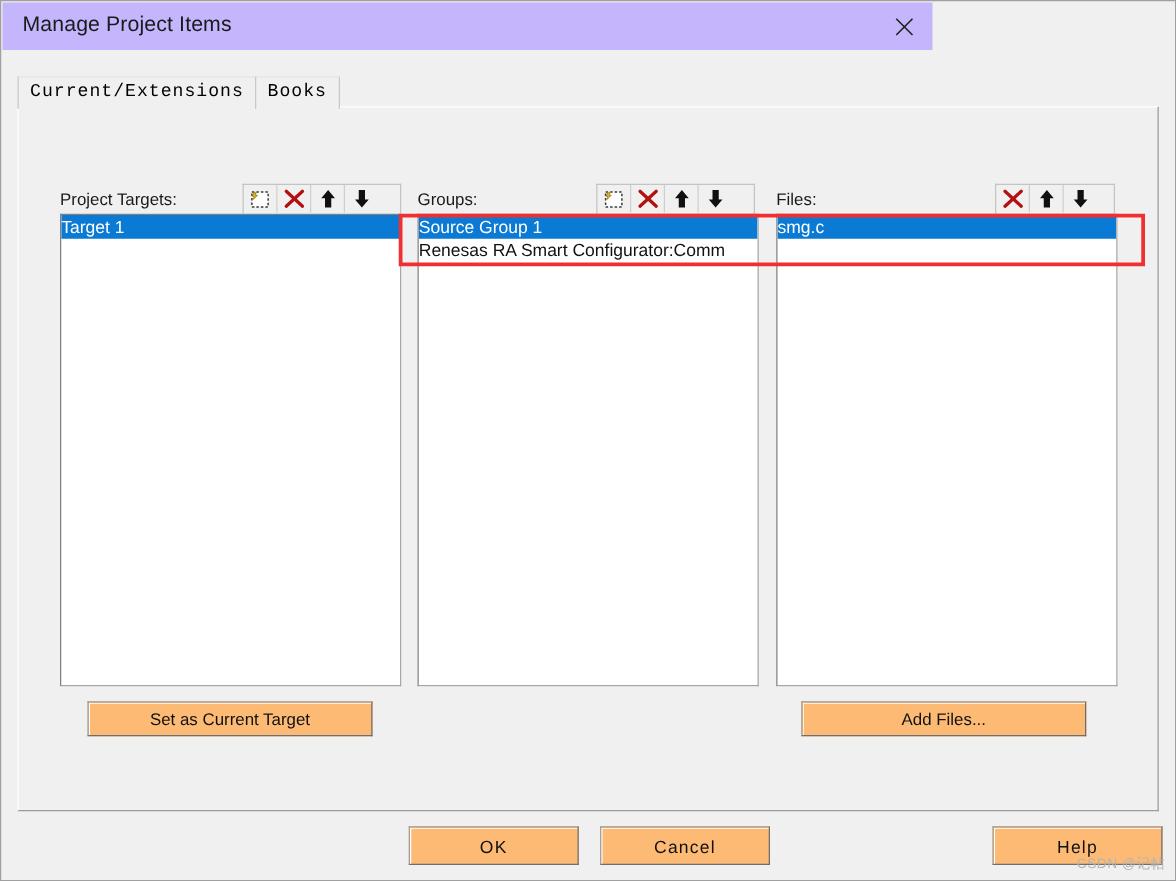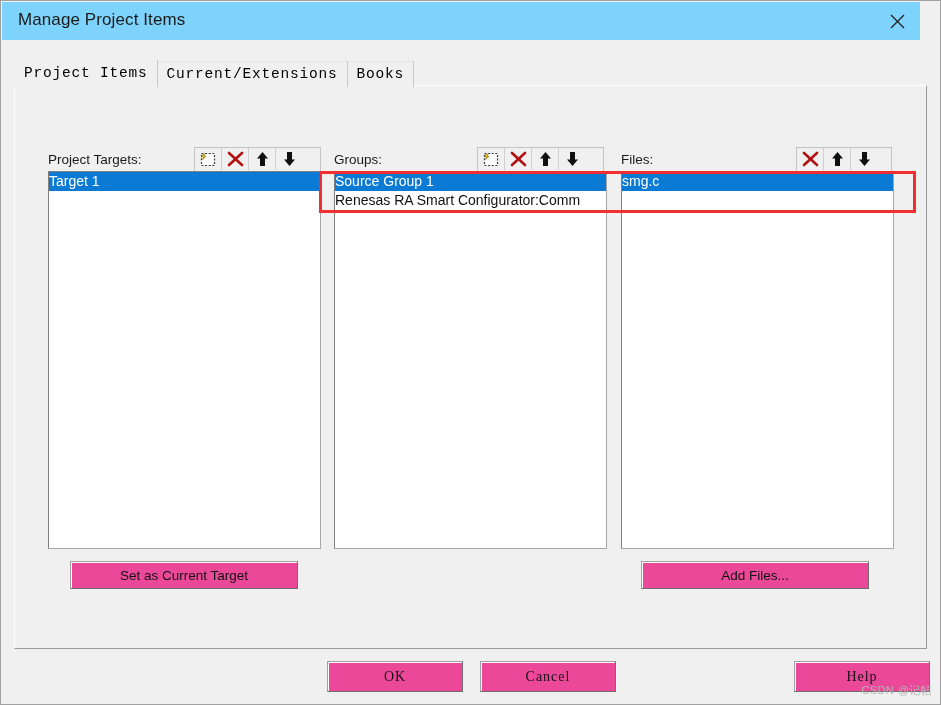--- a/index.html
+++ b/index.html
@@ -24,23 +24,23 @@
     background: #f0f0f0;
     border: 1px solid #a0a0a0;
     box-sizing: border-box;
     overflow: hidden;
   }
 
   
   #titlebar {
     position: absolute;
     left: 1px; top: 1px;
-    width: 918px;
+    width: 744px;
     height: 38px;
-    background: #7dd3fc;
+    background: #c4b5fd;
     box-sizing: border-box;
   }
   #title-text {
     position: absolute;
     left: 16px; top: 8px;
     font-size: 17px;
     color: #1a1a1a;
     letter-spacing: 0.1px;
     white-space: nowrap;
   }
@@ -174,36 +174,36 @@
     cursor: default;
   }
   .list-item.selected {
     background: #0a7ad4;
     color: #ffffff;
   }
 
   
   .push-button {
     position: absolute;
-    background: #ec4899;
+    background: #fdba74;
     border: 1px solid #a0a0a0;
     border-right-color: #6e6e6e;
     border-bottom-color: #6e6e6e;
     box-shadow: inset 1px 1px 0 #ffffff;
     box-sizing: border-box;
     display: flex;
     align-items: center;
     justify-content: center;
     font-size: 13.5px;
     color: #111;
     white-space: nowrap;
     cursor: default;
   }
   .push-button.mono {
-    font-family: Liberation Serif, serif;
+    font-family: Liberation Sans, sans-serif;
     font-size: 14px;
     letter-spacing: 1px;
   }
 
   
   #annotation-rect {
     position: absolute;
     left: 318px;
     top: 170px;
     width: 597px;
@@ -235,21 +235,20 @@
     <div id="title-text">Manage Project Items</div>
     <div id="close-button">
       <svg width="15" height="15" viewBox="0 0 15 15">
         <line x1="1" y1="1" x2="14" y2="14" stroke="#202020" stroke-width="1.3"></line>
         <line x1="14" y1="1" x2="1" y2="14" stroke="#202020" stroke-width="1.3"></line>
       </svg>
     </div>
   </div>
 
   <div id="tabstrip">
-    <div class="tab selected">Project Items</div>
     <div class="tab">Current/Extensions</div>
     <div class="tab">Books</div>
   </div>
 
   <div id="tabpanel"></div>
 
   <div class="column-header" style="left:47px; top:146px; width:285px;">
     <span class="column-label">Project Targets:</span>
   </div>
   <div class="toolbar" style="left:193px; top:146px; width:127px;">

